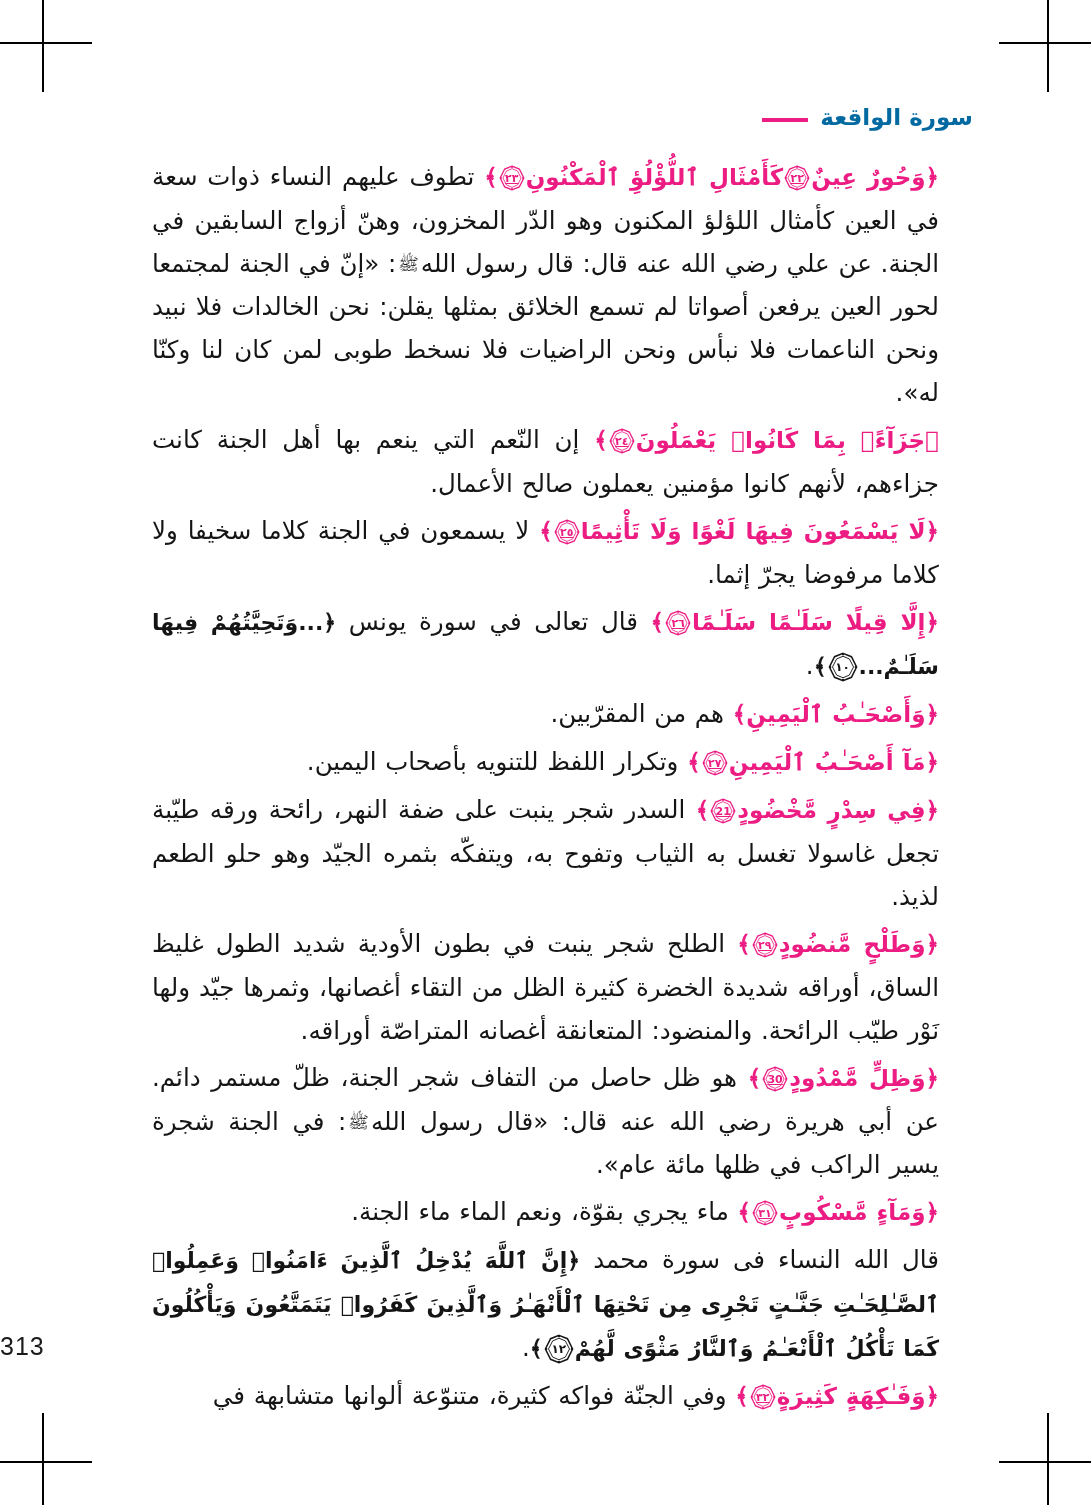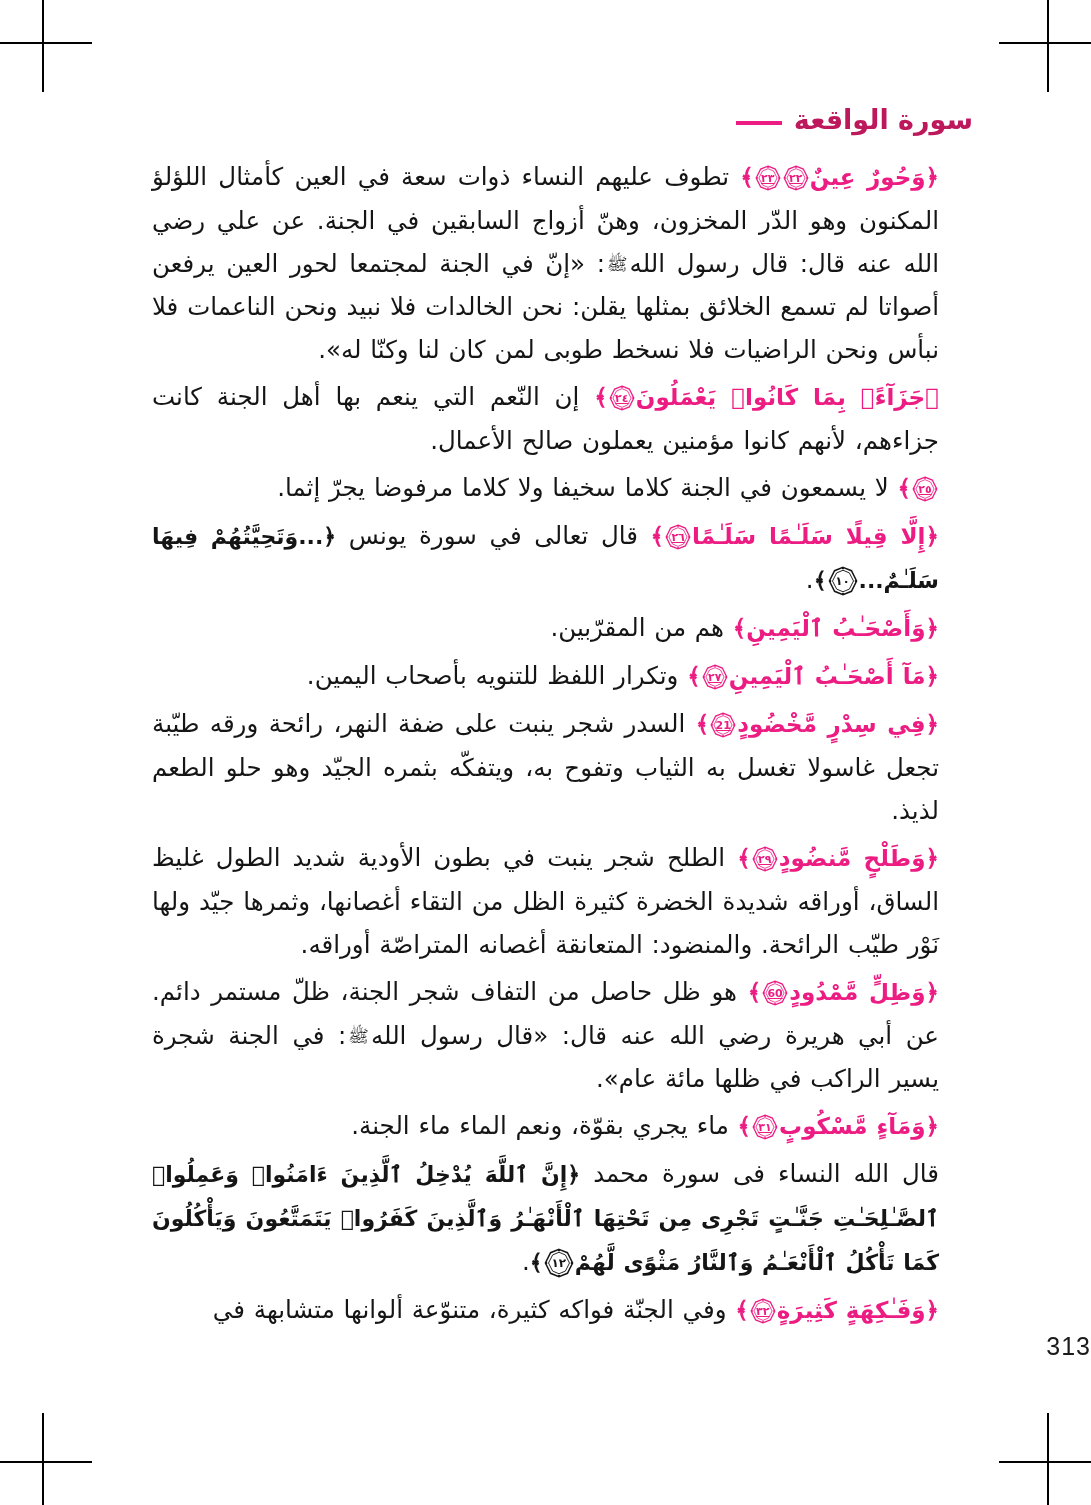--- a/index.html
+++ b/index.html
@@ -33,22 +33,22 @@
   .header {
     position: absolute;
     top: 104px;
     right: 118px;
     display: flex;
     align-items: center;
     gap: 12px;
     direction: rtl;
   }
   .header-title {
-    color: #be185d;
-    font-size: 27px;
+    color: #0369a1;
+    font-size: 23px;
     font-weight: bold;
     letter-spacing: 0px;
     font-family: "DejaVu Sans", sans-serif;
   }
   .header-rule {
     width: 46px;
     height: 4px;
     background: #EC1C83;
     display: inline-block;
     margin-top: 6px;
@@ -137,21 +137,21 @@
 
   
   .line-center { text-align: center; text-align-last: center; }
   .line-right  { text-align: right;  text-align-last: right; }
 
   
   .folio {
     position: absolute;
     left: 0; right: 0;
     top: 1332px;
-    text-align: right;
+    text-align: left;
     font-family: "Liberation Sans", sans-serif;
     font-size: 25px;
     color: #1a1a1a;
     letter-spacing: 1px;
   }
 </style>
 </head>
 <body>
 
 <div class="page">
@@ -173,21 +173,21 @@
   <div class="content">
 
     <p class="para">
       <span class="ayah"><span>﴿وَحُورٌ عِينٌ</span></span><span class="vnum pink"><svg class="rosette" viewBox="0 0 32 32" xmlns="http://www.w3.org/2000/svg" aria-hidden="true">
             <polygon points="16,1.5 25,5 30.5,16 25,27 16,30.5 7,27 1.5,16 7,5" fill="none" stroke="#EC1C83" stroke-width="1.6"></polygon>
             <polygon points="16,4.5 22.8,7.4 27.2,16 22.8,24.6 16,27.5 9.2,24.6 4.8,16 9.2,7.4" fill="none" stroke="#EC1C83" stroke-width="1"></polygon>
             <circle cx="16" cy="2.4" r="1.2" fill="#EC1C83"></circle>
             <circle cx="16" cy="29.6" r="1.2" fill="#EC1C83"></circle>
             <circle cx="2.4" cy="16" r="1.2" fill="#EC1C83"></circle>
             <circle cx="29.6" cy="16" r="1.2" fill="#EC1C83"></circle>
-          </svg><span class="vn-text">٢٢</span></span><span class="vnum pink"><svg class="rosette" viewBox="0 0 32 32" xmlns="http://www.w3.org/2000/svg" aria-hidden="true">
+          </svg><span class="vn-text">٢٢</span></span><span class="ayah"><span>كَأَمْثَالِ ٱللُّؤْلُؤِ ٱلْمَكْنُونِ</span></span><span class="vnum pink"><svg class="rosette" viewBox="0 0 32 32" xmlns="http://www.w3.org/2000/svg" aria-hidden="true">
             <polygon points="16,1.5 25,5 30.5,16 25,27 16,30.5 7,27 1.5,16 7,5" fill="none" stroke="#EC1C83" stroke-width="1.6"></polygon>
             <polygon points="16,4.5 22.8,7.4 27.2,16 22.8,24.6 16,27.5 9.2,24.6 4.8,16 9.2,7.4" fill="none" stroke="#EC1C83" stroke-width="1"></polygon>
             <circle cx="16" cy="2.4" r="1.2" fill="#EC1C83"></circle>
             <circle cx="16" cy="29.6" r="1.2" fill="#EC1C83"></circle>
             <circle cx="2.4" cy="16" r="1.2" fill="#EC1C83"></circle>
             <circle cx="29.6" cy="16" r="1.2" fill="#EC1C83"></circle>
           </svg><span class="vn-text">٢٣</span></span><span class="ayah brk">﴾</span>
       <span>تطوف عليهم النساء ذوات سعة في العين كأمثال اللؤلؤ المكنون وهو الدّر المخزون، وهنّ أزواج السابقين في الجنة. عن علي رضي الله عنه قال: قال رسول الله</span><span class="saw">ﷺ</span><span>: «إنّ في الجنة لمجتمعا لحور العين يرفعن أصواتا لم تسمع الخلائق بمثلها يقلن: نحن الخالدات فلا نبيد ونحن الناعمات فلا نبأس ونحن الراضيات فلا نسخط طوبى لمن كان لنا وكنّا له».</span>
     </p>
 
@@ -197,21 +197,21 @@
             <polygon points="16,4.5 22.8,7.4 27.2,16 22.8,24.6 16,27.5 9.2,24.6 4.8,16 9.2,7.4" fill="none" stroke="#EC1C83" stroke-width="1"></polygon>
             <circle cx="16" cy="2.4" r="1.2" fill="#EC1C83"></circle>
             <circle cx="16" cy="29.6" r="1.2" fill="#EC1C83"></circle>
             <circle cx="2.4" cy="16" r="1.2" fill="#EC1C83"></circle>
             <circle cx="29.6" cy="16" r="1.2" fill="#EC1C83"></circle>
           </svg><span class="vn-text">٢٤</span></span><span class="ayah brk">﴾</span>
       <span>إن النّعم التي ينعم بها أهل الجنة كانت جزاءهم، لأنهم كانوا مؤمنين يعملون صالح الأعمال.</span>
     </p>
 
     <p class="para">
-      <span class="vnum pink"><svg class="rosette" viewBox="0 0 32 32" xmlns="http://www.w3.org/2000/svg" aria-hidden="true">
+      <span class="ayah">﴿لَا يَسْمَعُونَ فِيهَا لَغْوًا وَلَا تَأْثِيمًا</span><span class="vnum pink"><svg class="rosette" viewBox="0 0 32 32" xmlns="http://www.w3.org/2000/svg" aria-hidden="true">
             <polygon points="16,1.5 25,5 30.5,16 25,27 16,30.5 7,27 1.5,16 7,5" fill="none" stroke="#EC1C83" stroke-width="1.6"></polygon>
             <polygon points="16,4.5 22.8,7.4 27.2,16 22.8,24.6 16,27.5 9.2,24.6 4.8,16 9.2,7.4" fill="none" stroke="#EC1C83" stroke-width="1"></polygon>
             <circle cx="16" cy="2.4" r="1.2" fill="#EC1C83"></circle>
             <circle cx="16" cy="29.6" r="1.2" fill="#EC1C83"></circle>
             <circle cx="2.4" cy="16" r="1.2" fill="#EC1C83"></circle>
             <circle cx="29.6" cy="16" r="1.2" fill="#EC1C83"></circle>
           </svg><span class="vn-text">٢٥</span></span><span class="ayah brk">﴾</span>
       <span>لا يسمعون في الجنة كلاما سخيفا ولا كلاما مرفوضا يجرّ إثما.</span>
     </p>
 
@@ -277,21 +277,21 @@
     </p>
 
     <p class="para">
       <span class="ayah">﴿وَظِلٍّ مَّمْدُودٍ</span><span class="vnum pink"><svg class="rosette" viewBox="0 0 32 32" xmlns="http://www.w3.org/2000/svg" aria-hidden="true">
             <polygon points="16,1.5 25,5 30.5,16 25,27 16,30.5 7,27 1.5,16 7,5" fill="none" stroke="#EC1C83" stroke-width="1.6"></polygon>
             <polygon points="16,4.5 22.8,7.4 27.2,16 22.8,24.6 16,27.5 9.2,24.6 4.8,16 9.2,7.4" fill="none" stroke="#EC1C83" stroke-width="1"></polygon>
             <circle cx="16" cy="2.4" r="1.2" fill="#EC1C83"></circle>
             <circle cx="16" cy="29.6" r="1.2" fill="#EC1C83"></circle>
             <circle cx="2.4" cy="16" r="1.2" fill="#EC1C83"></circle>
             <circle cx="29.6" cy="16" r="1.2" fill="#EC1C83"></circle>
-          </svg><span class="vn-text">60</span></span><span class="ayah brk">﴾</span>
+          </svg><span class="vn-text">30</span></span><span class="ayah brk">﴾</span>
       <span>هو ظل حاصل من التفاف شجر الجنة، ظلّ مستمر دائم. عن أبي هريرة رضي الله عنه قال: «قال رسول الله</span><span class="saw">ﷺ</span><span>: في الجنة شجرة يسير الراكب في ظلها مائة عام».</span>
     </p>
 
     <p class="para line-center">
       <span class="ayah">﴿وَمَآءٍ مَّسْكُوبٍ</span><span class="vnum pink"><svg class="rosette" viewBox="0 0 32 32" xmlns="http://www.w3.org/2000/svg" aria-hidden="true">
             <polygon points="16,1.5 25,5 30.5,16 25,27 16,30.5 7,27 1.5,16 7,5" fill="none" stroke="#EC1C83" stroke-width="1.6"></polygon>
             <polygon points="16,4.5 22.8,7.4 27.2,16 22.8,24.6 16,27.5 9.2,24.6 4.8,16 9.2,7.4" fill="none" stroke="#EC1C83" stroke-width="1"></polygon>
             <circle cx="16" cy="2.4" r="1.2" fill="#EC1C83"></circle>
             <circle cx="16" cy="29.6" r="1.2" fill="#EC1C83"></circle>
             <circle cx="2.4" cy="16" r="1.2" fill="#EC1C83"></circle>

